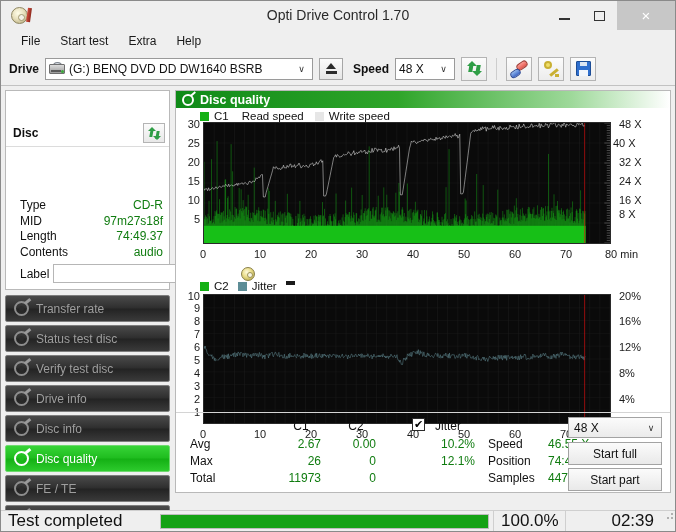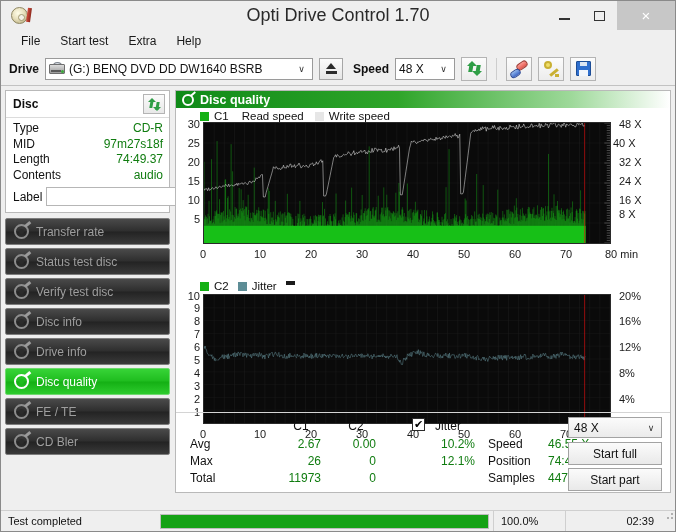--- a/index.html
+++ b/index.html
@@ -44,21 +44,21 @@
   }
   .app-icon .pen {
     position:absolute; right:0px; top:3px;
     width:4px; height:14px;
     background:linear-gradient(to right,#d14b3c,#8e2a1e);
     transform:rotate(8deg);
   }
   .title-text {
     position:absolute; left:0; right:0; top:0;
     line-height:29px; text-align:center;
-    font-size:18px; color:#2a2a2a;
+    font-size:14px; color:#2a2a2a;
     font-family:"Liberation Sans", sans-serif;
   }
   .wbtns { margin-left:auto; display:flex; height:29px; }
   .wbtn {
     width:35px; height:29px;
     display:flex; align-items:center; justify-content:center;
     color:#333; font-size:13px;
   }
   .wbtn .min { width:11px; height:2px; background:#333; margin-top:7px; }
   .wbtn .max { width:11px; height:10px; border:1.6px solid #333; }
@@ -198,29 +198,29 @@
   .left {
     width:172px; padding:4px 3px 0 4px;
     display:flex; flex-direction:column;
     background:#efefef;
   }
   .disc-box {
     border:1px solid #b9b9b9; background:#fff;
   }
   .disc-hdr {
     display:flex; align-items:center; justify-content:space-between;
-    padding:3px 4px 3px 7px; border-bottom:1px solid #dcdcdc;
+    padding:3px 4px 3px 7px; border-bottom:1px solid #dcdcdc;margin-top:29px;
   }
   .disc-hdr-title { font-weight:bold; font-size:12px; color:#111; }
   .mini-btn {
     width:22px; height:20px; border:1px solid #b4b4b4;
     background:linear-gradient(to bottom,#fbfbfb,#e8e8e8);
     display:flex; align-items:center; justify-content:center;
   }
-  .disc-rows { padding:3px 6px 5px 7px; }
+  .disc-rows { padding:3px 6px 5px 14px;margin-top:48px; }
   .drow { display:flex; justify-content:space-between; line-height:15.5px; font-size:12px; }
   .drow .k { color:#111; }
   .drow .v { color:#107c10; }
   .label-row { display:flex; align-items:center; margin-top:3px; gap:4px; }
   .label-row .k { color:#111; font-size:12px; }
   .label-input {
     flex:1; height:19px; border:1px solid #b6b6b6; background:#fff;
   }
   .cd-btn {
     width:23px; height:21px; border:1px solid #b4b4b4;
@@ -336,21 +336,21 @@
     border:1px solid #a3a3a3;
     display:flex; align-items:center; justify-content:center;
     font-size:12px; color:#111;
   }
 
   
   .statusbar {
     position:absolute; left:0; right:0; bottom:0;
     height:21px; display:flex; align-items:center;
     background:#efefef; border-top:1px solid #cfcfcf;
-    font-size:11px; color:#111;
+    font-size:17px; color:#111;
   }
   .sb-cell { height:21px; display:flex; align-items:center; padding:0 7px; }
   .sb-text { width:155px; }
   .sb-prog { flex:1; padding:0 4px; }
   .progbar {
     height:15px; width:100%; background:#e9e9e9; border:1px solid #bdbdbd; position:relative;
   }
   .progfill { position:absolute; left:0; top:0; bottom:0; background:#15a215; }
   .sb-pct { width:72px; border-left:1px solid #cfcfcf; }
   .sb-time { width:96px; border-left:1px solid #cfcfcf; justify-content:flex-end; }
@@ -506,29 +506,29 @@
               <div class="tick"></div>
             </div>
           <span>Verify test disc</span>
         </div>
         <div class="navitem">
           <div class="nav-ic">
               <div class="ring"></div>
               <div class="hole"></div>
               <div class="tick"></div>
             </div>
-          <span>Disc info</span>
+          <span>Drive info</span>
         </div>
         <div class="navitem">
           <div class="nav-ic">
               <div class="ring"></div>
               <div class="hole"></div>
               <div class="tick"></div>
             </div>
-          <span>Drive info</span>
+          <span>Disc info</span>
         </div>
         <div class="navitem active">
           <div class="nav-ic">
               <div class="ring"></div>
               <div class="hole"></div>
               <div class="tick"></div>
             </div>
           <span>Disc quality</span>
         </div>
         <div class="navitem">

